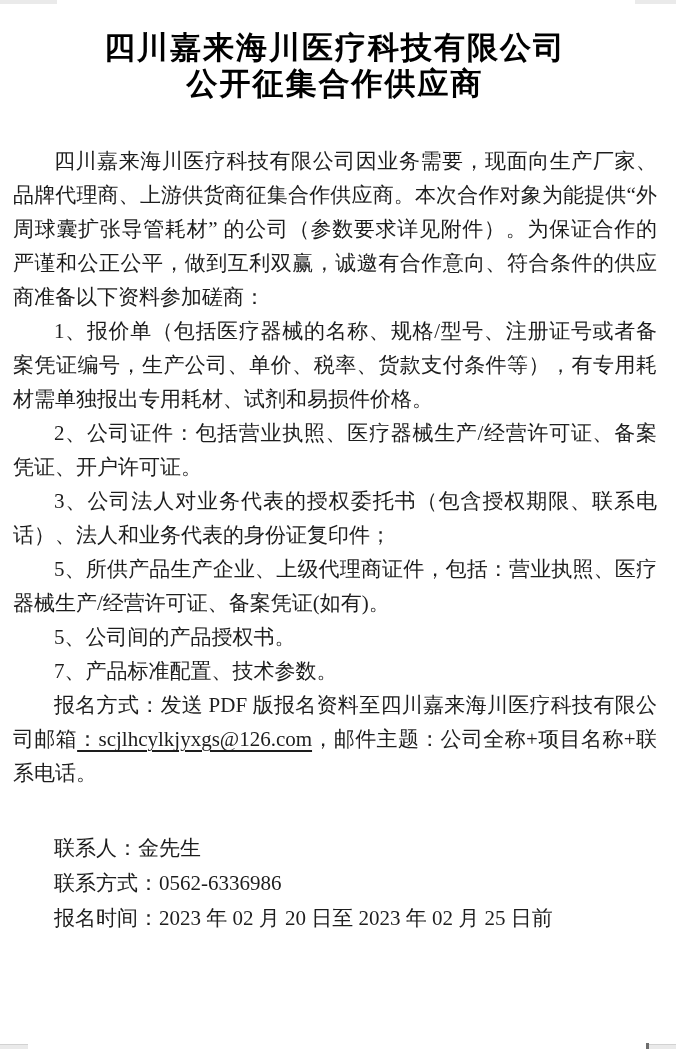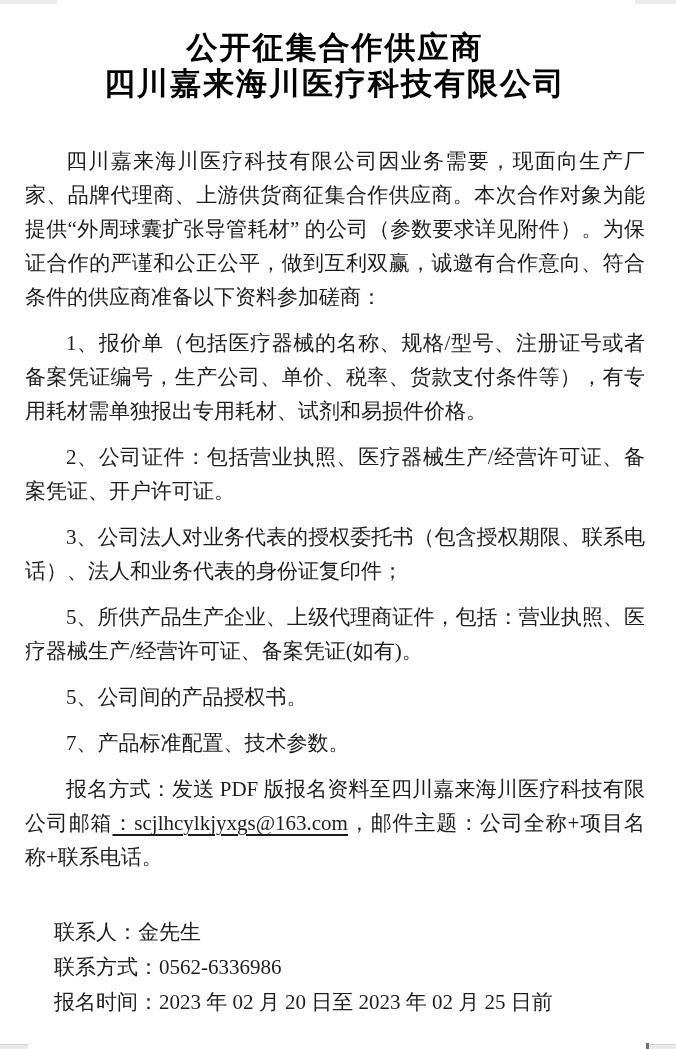--- a/index.html
+++ b/index.html
@@ -38,21 +38,21 @@
   }
   .title .t-line { display: block; }
 
   .content {
     margin-top: 42px;
     font-size: 21px;
     line-height: 34px;
     text-align: justify;
   }
   .content p.para {
-    margin: 12px;
+    margin: 0;
     text-indent: 41px;
   }
 
   .u {
     text-decoration: underline;
     text-underline-offset: 4px;
     text-decoration-thickness: 1.5px;
   }
 
   .contact {
@@ -71,44 +71,44 @@
 <div class="artifact a-tl"></div>
 <div class="artifact a-tr"></div>
 <div class="artifact a-bl"></div>
 <div class="artifact a-br"></div>
 <div class="a-tick"></div>
 
 <div class="doc">
 
   <div class="title">
 
+      <span class="t-line">四川嘉来海川医疗科技有限公司</span>
+
       <span class="t-line">公开征集合作供应商</span>
-
-      <span class="t-line">四川嘉来海川医疗科技有限公司</span>
     </div>
 
   <div class="content">
 
       <p class="para"><span>四川嘉来海川医疗科技有限公司因业务需要，现面向生产厂家、品牌代理商、上游供货商征集合作供应商。本次合作对象为能提供“外周球囊扩张导管耗材” 的公司（参数要求详见附件）。为保证合作的严谨和公正公平，做到互利双赢，诚邀有合作意向、符合条件的供应商准备以下资料参加磋商：</span></p>
 
       <p class="para"><span>1、报价单（包括医疗器械的名称、规格/型号、注册证号或者备案凭证编号，生产公司、单价、税率、货款支付条件等），有专用耗材需单独报出专用耗材、试剂和易损件价格。</span></p>
 
       <p class="para"><span>2、公司证件：包括营业执照、医疗器械生产/经营许可证、备案凭证、开户许可证。</span></p>
 
       <p class="para"><span>3、公司法人对业务代表的授权委托书（包含授权期限、联系电话）、法人和业务代表的身份证复印件；</span></p>
 
       <p class="para"><span>5、所供产品生产企业、上级代理商证件，包括：营业执照、医疗器械生产/经营许可证、备案凭证(如有)。</span></p>
 
       <p class="para"><span>5、公司间的产品授权书。</span></p>
 
 
       <p class="para"><span>7、产品标准配置、技术参数。</span></p>
 
 
-      <p class="para"><span>报名方式：发送 PDF 版报名资料至四川嘉来海川医疗科技有限公司邮箱</span><span class="u">：scjlhcylkjyxgs@163.com</span><span>，邮件主题：公司全称+项目名称+联系电话。</span></p>
+      <p class="para"><span>报名方式：发送 PDF 版报名资料至四川嘉来海川医疗科技有限公司邮箱</span><span class="u">：scjlhcylkjyxgs@126.com</span><span>，邮件主题：公司全称+项目名称+联系电话。</span></p>
     </div>
 
   <div class="contact">
 
       <p class="c-line">联系人：金先生</p>
 
       <p class="c-line">联系方式：0562-6336986</p>
 
       <p class="c-line">报名时间：2023 年 02 月 20 日至 2023 年 02 月 25 日前</p>
     </div>

